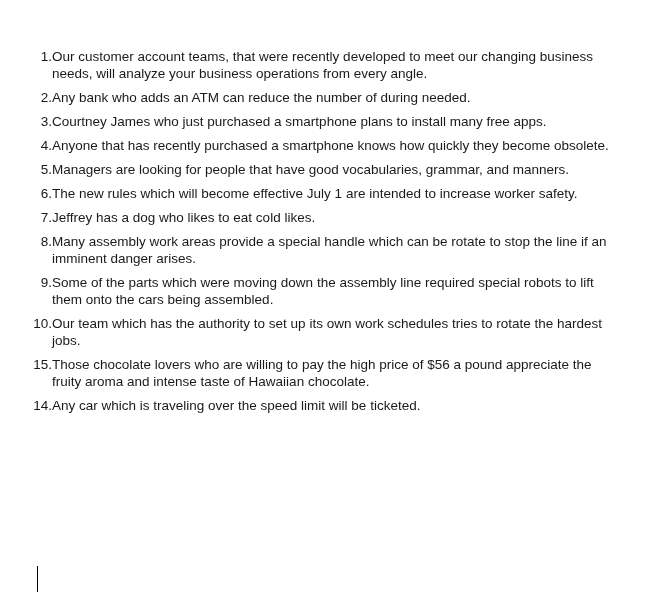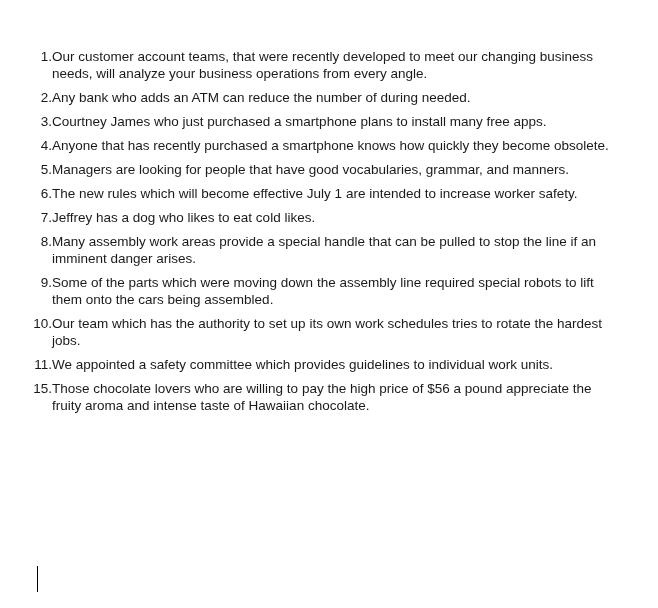--- a/index.html
+++ b/index.html
@@ -90,40 +90,40 @@
     <span class="txt">The new rules which will become effective July 1 are intended to increase worker safety.</span>
   </li>
 
   <li class="doc-item">
     <span class="num">7.</span>
     <span class="txt">Jeffrey has a dog who likes to eat cold likes.</span>
   </li>
 
   <li class="doc-item">
     <span class="num">8.</span>
-    <span class="txt">Many assembly work areas provide a special handle that can be pulled to stop the line if an imminent danger arises.</span>
+    <span class="txt">Many assembly work areas provide a special handle which can be rotate to stop the line if an imminent danger arises.</span>
   </li>
 
   <li class="doc-item">
     <span class="num">9.</span>
     <span class="txt">Some of the parts which were moving down the assembly line required special robots to lift them onto the cars being assembled.</span>
   </li>
 
   <li class="doc-item">
     <span class="num">10.</span>
     <span class="txt">Our team which has the authority to set up its own work schedules tries to rotate the hardest jobs.</span>
   </li>
 
-  <li class="doc-item">
-    <span class="num">11.</span>
-    <span class="txt">We appointed a safety committee which provides guidelines to individual work units.</span>
-  </li>
 
 
   <li class="doc-item">
     <span class="num">15.</span>
     <span class="txt">Those chocolate lovers who are willing to pay the high price of $56 a pound appreciate the fruity aroma and intense taste of Hawaiian chocolate.</span>
   </li>
 
+  <li class="doc-item">
+    <span class="num">14.</span>
+    <span class="txt">Any car which is traveling over the speed limit will be ticketed.</span>
+  </li>
 
 </ol>
   <span class="caret"></span>
 </div>
 
 </body></html>

